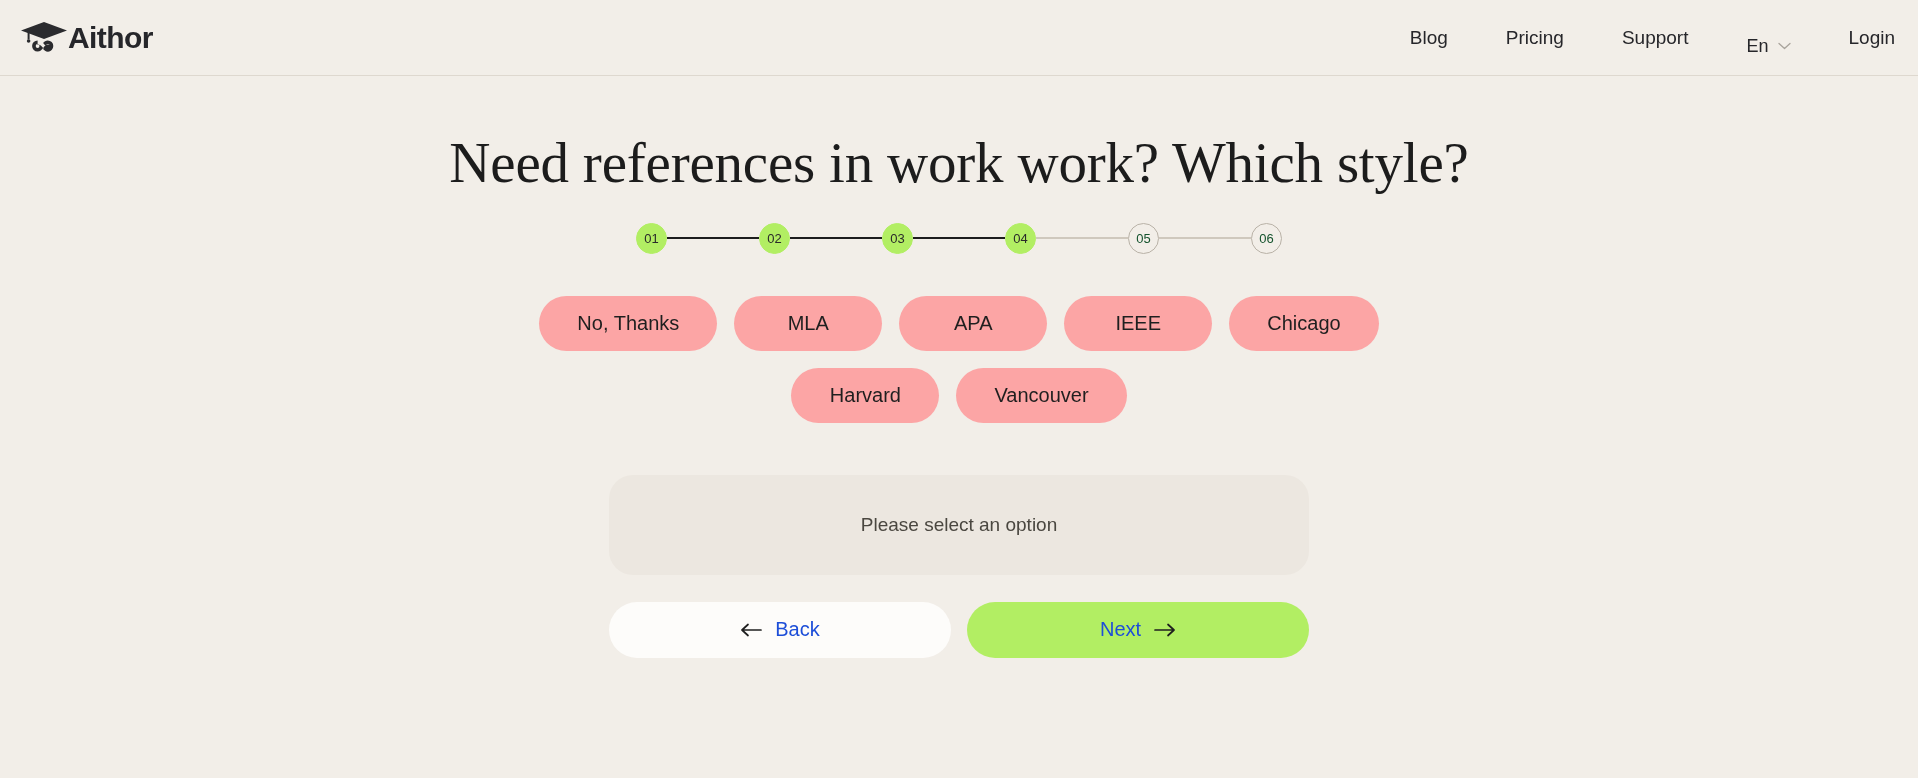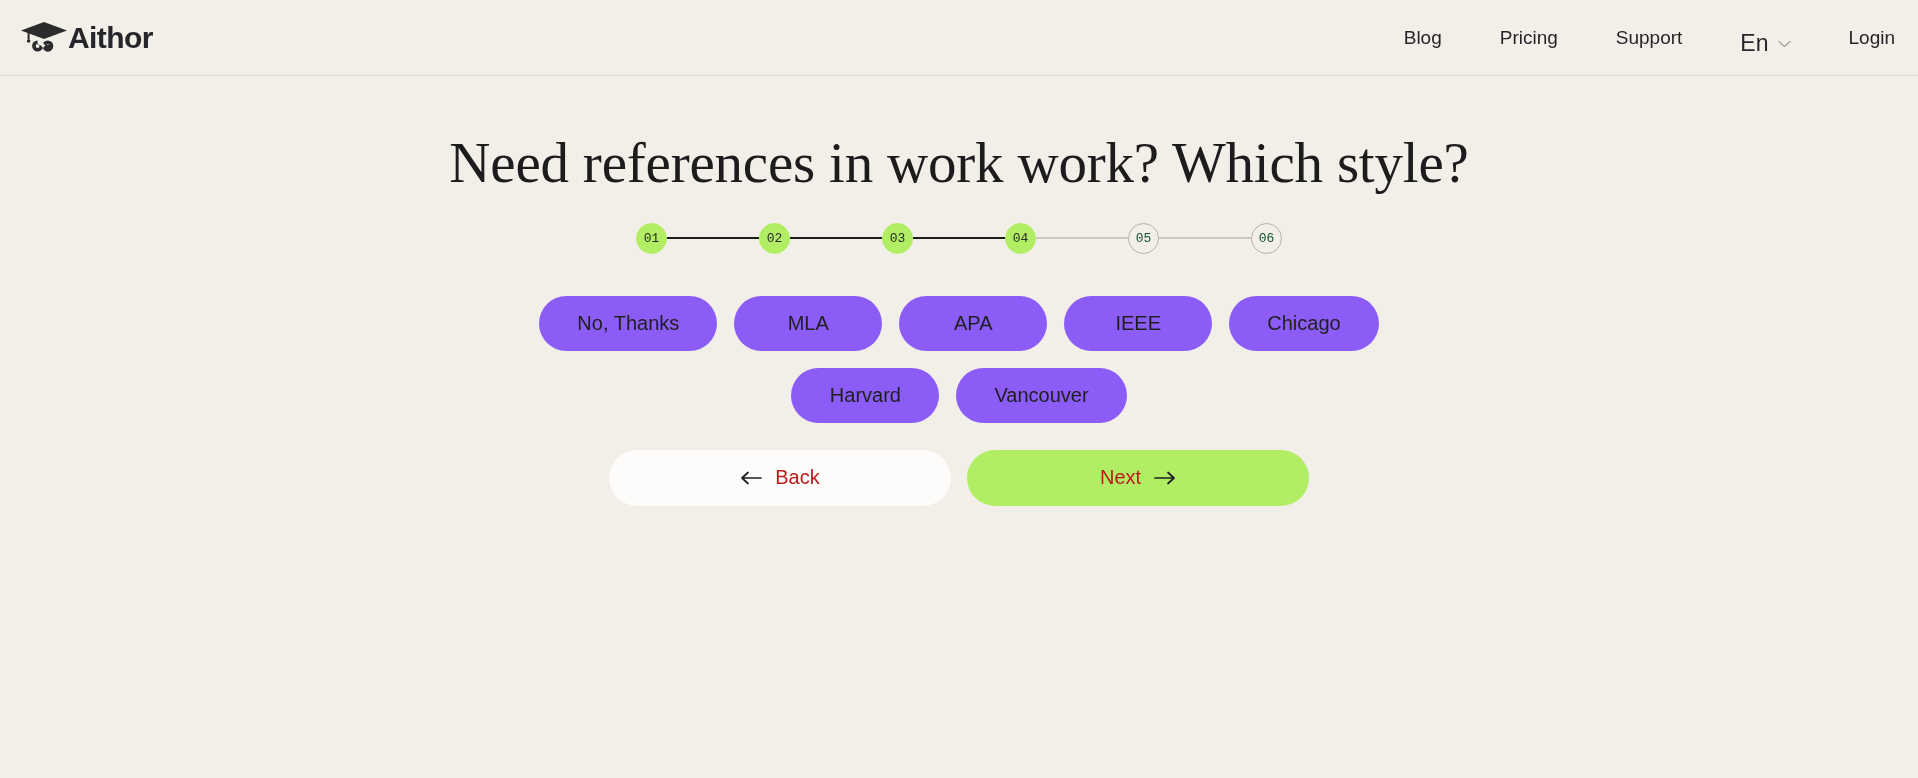--- a/index.html
+++ b/index.html
@@ -63,21 +63,21 @@
   }
   .nav-link:first-child { margin-left: 0; }
 
   .lang {
     display: flex;
     align-items: center;
     gap: 9px;
     margin-left: 58px;
     cursor: pointer;
   }
-  .lang-label { font-size: 23px; color: #26262a; line-height: 1; }
+  .lang-label { font-size: 18px; color: #26262a; line-height: 1; }
   .chev {
     width: 13px;
     height: 8px;
     display: block;
     opacity: .55;
   }
 
   
   .main {
     width: 100%;
@@ -95,21 +95,20 @@
     color: #1c1c1c;
     text-align: center;
     letter-spacing: -0.2px;
   }
 
   
   .stepper {
     display: flex;
     align-items: center;
     margin-top: 28px;
-    font-family: Liberation Mono, monospace;
   }
   .step {
     width: 31px;
     height: 31px;
     border-radius: 50%;
     display: flex;
     align-items: center;
     justify-content: center;
     font-size: 13px;
     line-height: 1;
@@ -140,21 +139,21 @@
     margin-top: 42px;
     display: flex;
     flex-wrap: wrap;
     justify-content: center;
     gap: 17px 17px;
   }
   .option {
     height: 55px;
     padding: 0 38px;
     min-width: 148px;
-    background: #8b5cf6;
+    background: #fca5a5;
     border: none;
     border-radius: 28px;
     font-family: "Liberation Sans", sans-serif;
     font-size: 20px;
     color: #1f1f1f;
     display: flex;
     align-items: center;
     justify-content: center;
     cursor: pointer;
     white-space: nowrap;
@@ -181,21 +180,21 @@
     display: flex;
     gap: 16px;
   }
   .btn {
     flex: 1;
     height: 56px;
     border: none;
     border-radius: 28px;
     font-family: "Liberation Sans", sans-serif;
     font-size: 20px;
-    color: #b91c1c;
+    color: #1d4ed8;
     display: flex;
     align-items: center;
     justify-content: center;
     gap: 13px;
     cursor: pointer;
   }
   .btn-back { background: #fdfcfa; }
   .btn-next { background: #b2ee63; font-weight: 500; justify-content: center; }
   .arrow {
     width: 22px;
@@ -268,20 +267,23 @@
   <div class="options">
     <button class="option">No, Thanks</button>
     <button class="option">MLA</button>
     <button class="option">APA</button>
     <button class="option">IEEE</button>
     <button class="option">Chicago</button>
     <button class="option">Harvard</button>
     <button class="option">Vancouver</button>
   </div>
 
+  <div class="notice">
+    <span>Please select an option</span>
+  </div>
 
   <div class="actions">
     <button class="btn btn-back">
       <svg class="arrow" viewBox="0 0 22 14">
         <path d="M21 7 L2 7 M8 1.5 L2 7 L8 12.5" fill="none" stroke="#1f1f1f" stroke-width="1.7" stroke-linecap="round" stroke-linejoin="round"></path>
       </svg>
       <span>Back</span>
     </button>
 
     <button class="btn btn-next">

